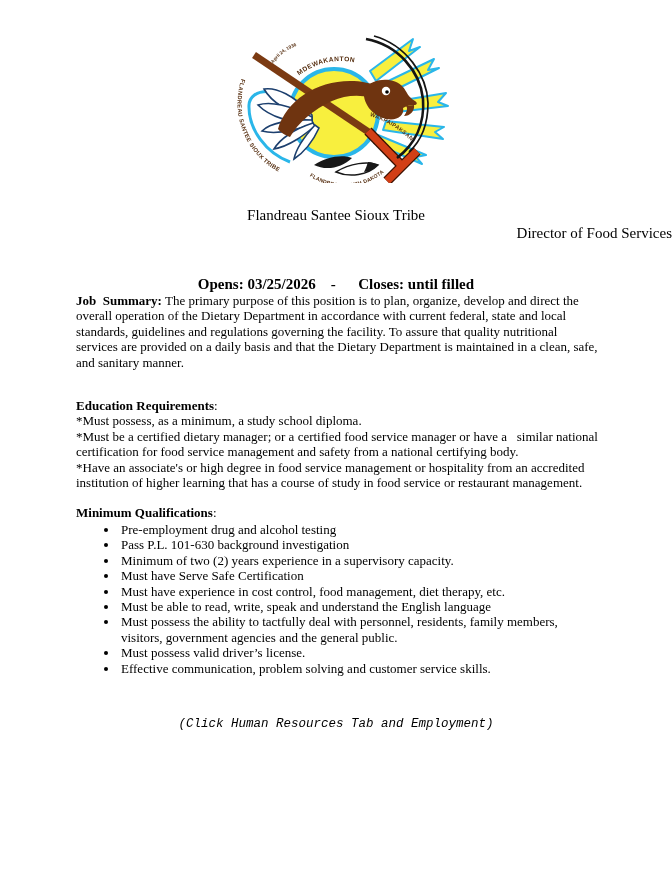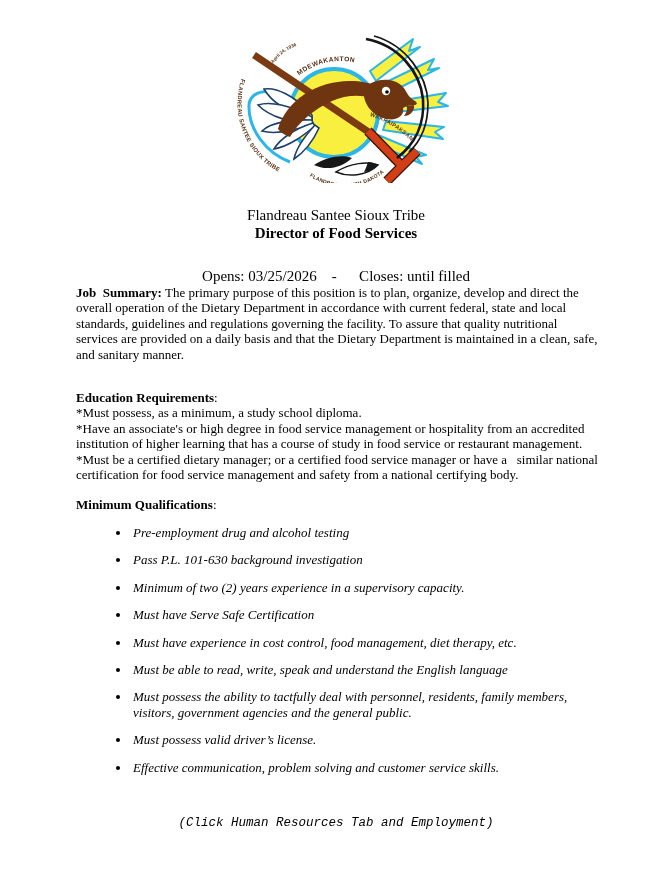--- a/index.html
+++ b/index.html
@@ -3,32 +3,32 @@
 <meta charset="utf-8">
 <style>
   html,body { margin:0; padding:0; background:#fff; }
   .page {
     width:672px; height:869px; background:#ffffff; position:relative;
     font-family:"Liberation Serif", serif; color:#000; overflow:hidden;
   }
   .logo-wrap { text-align:center; padding-top:31px; }
   .logo-wrap svg { width:232px; height:152px; }
   .titles { text-align:center; font-size:15px; line-height:17.5px; margin-top:20px; }
-  .titles .bold { font-weight:bold; }
+  .titles .bold { font-weight:normal;text-align:right; }
   .opens {
-    text-align:center; font-weight:normal; font-size:15px; margin-top:26px;
+    text-align:center; font-weight:bold; font-size:15px; margin-top:34px;
     white-space:pre-wrap;
   }
   .content { margin:0 74px 0 76px; font-size:13px; line-height:15.4px; }
   .content p { margin:0; white-space:pre-wrap; }
   .job-summary { margin-top:18px; }
   .section-edu { margin-top:28px; }
   .section-quals { margin-top:15px; }
   ul.quals-list { margin:1px 0 0 0; padding-left:43px; }
-  ul.quals-list li { margin:12px; padding-left:2px;font-style:italic; }
+  ul.quals-list li { margin:0; padding-left:2px; }
   .apply { text-align:center; font-size:12.5px; line-height:14px; margin-top:13px; white-space:pre-wrap; }
   .apply .url { font-weight:bold; }
   .apply .italic { font-style:italic;font-family:Liberation Mono, monospace; }
   .arc-text { font-family:"Liberation Sans", sans-serif; font-weight:bold; fill:#573012; }
 </style>
 </head>
 <body>
 
 <div class="page">
 
@@ -114,22 +114,22 @@
 
   <div class="opens">Opens: 03/25/2026    -      Closes: until filled</div>
 
   <div class="content">
 
     <p class="job-summary"><b>Job  Summary:</b><span> The primary purpose of this position is to plan, organize, develop and direct the overall operation of the Dietary Department in accordance with current federal, state and local standards, guidelines and regulations governing the facility. To assure that quality nutritional services are provided on a daily basis and that the Dietary Department is maintained in a clean, safe, and sanitary manner.</span></p>
 
     <div class="section-edu">
       <p><b>Education Requirements</b><span>:</span></p>
       <p>*Must possess, as a minimum, a study school diploma.</p>
+      <p>*Must be a certified dietary manager; or a certified food service manager or have a   similar national certification for food service management and safety from a national certifying body.</p>
       <p>*Have an associate's or high degree in food service management or hospitality from an accredited institution of higher learning that has a course of study in food service or restaurant management.</p>
-      <p>*Must be a certified dietary manager; or a certified food service manager or have a   similar national certification for food service management and safety from a national certifying body.</p>
     </div>
 
     <div class="section-quals">
       <p><b>Minimum Qualifications</b><span>:</span></p>
       <ul class="quals-list">
         <li>Pre-employment drug and alcohol testing</li>
         <li>Pass P.L. 101-630 background investigation</li>
         <li>Minimum of two (2) years experience in a supervisory capacity.</li>
         <li>Must have Serve Safe Certification</li>
         <li>Must have experience in cost control, food management, diet therapy, etc.</li>

